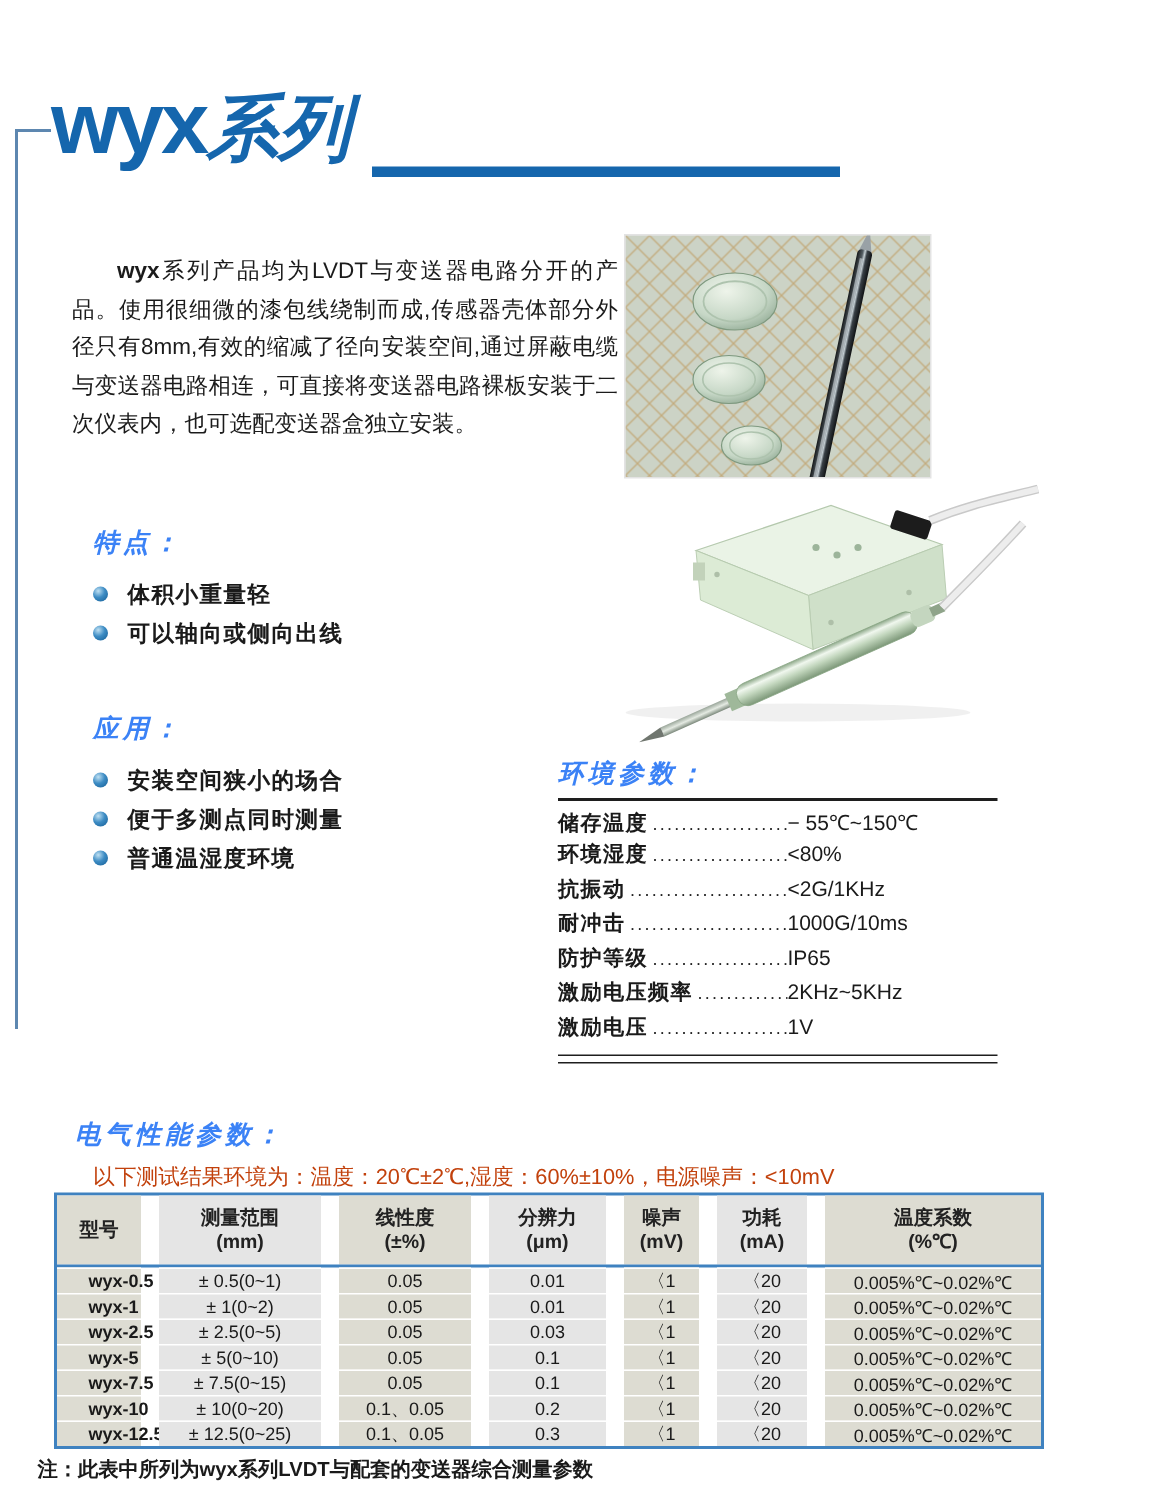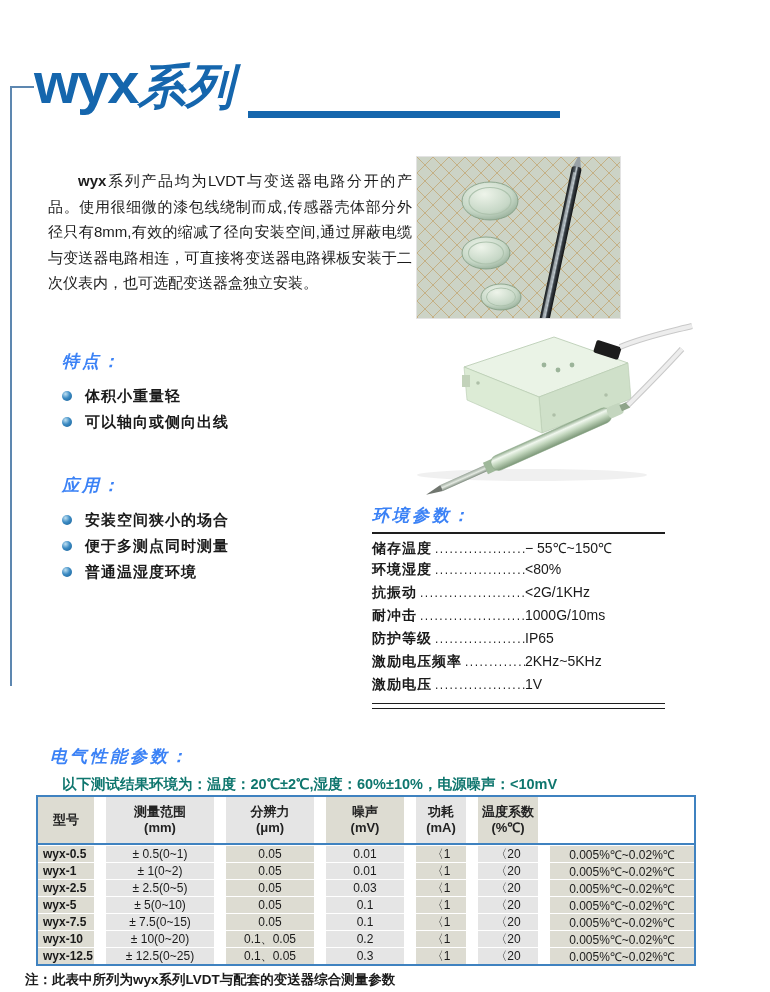--- a/index.html
+++ b/index.html
@@ -60,41 +60,41 @@
   .env-rows { padding-top:4px; }
   .env-row { display:flex; align-items:baseline; height:23px; }
   .env-label { font-size:14px; font-weight:bold; white-space:nowrap; letter-spacing:1px; }
   .env-dots { flex:1; overflow:hidden; white-space:nowrap; padding:0 3px; color:#222; font-size:12px; letter-spacing:1.5px; }
   .env-dots::before { content:"......................................................"; }
   .env-value { width:140px; flex:0 0 auto; font-size:14px; white-space:nowrap; }
   .env-rule-bot { height:4px; border-top:1px solid #1e1e1e; border-bottom:1px solid #1e1e1e; margin-top:4px; }
 
   
   .elec { position:absolute; left:50px; top:735px; width:690px; }
-  .conditions { font-size:14.5px; margin-top:7px; padding-left:12px; color:#0f766e;font-weight:bold; }
+  .conditions { font-size:14.5px; margin-top:7px; padding-left:12px; color:#c2410c; }
 
   
   .spec-table {
     position:absolute; left:36px; top:795px; width:656px;
     border:2px solid #3f82c0; background:#fff;
     display:grid;
     grid-template-columns:56px 108px 88px 78px 50px 60px 144px;
     grid-template-rows:46px 2px repeat(7, 17px);
     column-gap:12px;
   }
   .th {
     display:flex; flex-direction:column; align-items:center; justify-content:center;
     font-size:13px; font-weight:bold; line-height:16px; color:#222; text-align:center;
   }
   .thead-rule { grid-column:1 / -1; height:2px; background:#3f82c0; }
   .td {
     display:flex; align-items:center; justify-content:center;
     font-size:12px; border-top:1px solid #fff; box-sizing:border-box; white-space:nowrap;
   }
-  .td.model { justify-content:flex-start; padding-left:5px; font-weight:bold; }
+  .td.model { justify-content:flex-start; padding-left:21px; font-weight:bold; }
   .c-gray { background:#dddcd2; }
   .c-blue { background:#e5e5e5; }
 
   
   .note { position:absolute; left:25px; top:971px; font-size:13.5px; font-weight:bold; }
 </style>
 </head>
 <body>
 
 <div class="bracket-h"></div>
@@ -282,20 +282,24 @@
 
 <div class="spec-table">
   <div class="th c-gray">
     <span>型号</span>
     <span></span>
   </div>
   <div class="th c-blue">
     <span>测量范围</span>
     <span>(mm)</span>
   </div>
+  <div class="th c-gray">
+    <span>线性度</span>
+    <span>(±%)</span>
+  </div>
   <div class="th c-blue">
     <span>分辨力</span>
     <span>(μm)</span>
   </div>
   <div class="th c-gray">
     <span>噪声</span>
     <span>(mV)</span>
   </div>
   <div class="th c-blue">
     <span>功耗</span>

